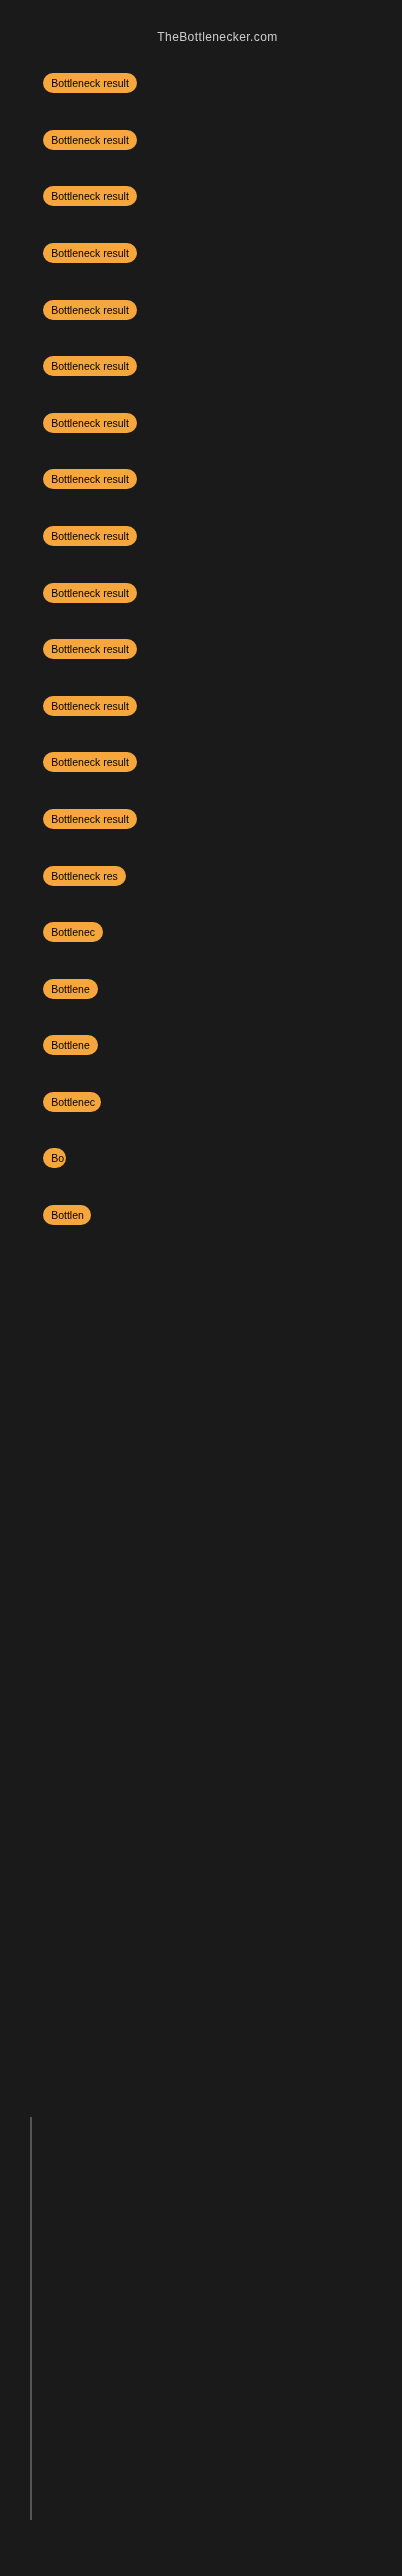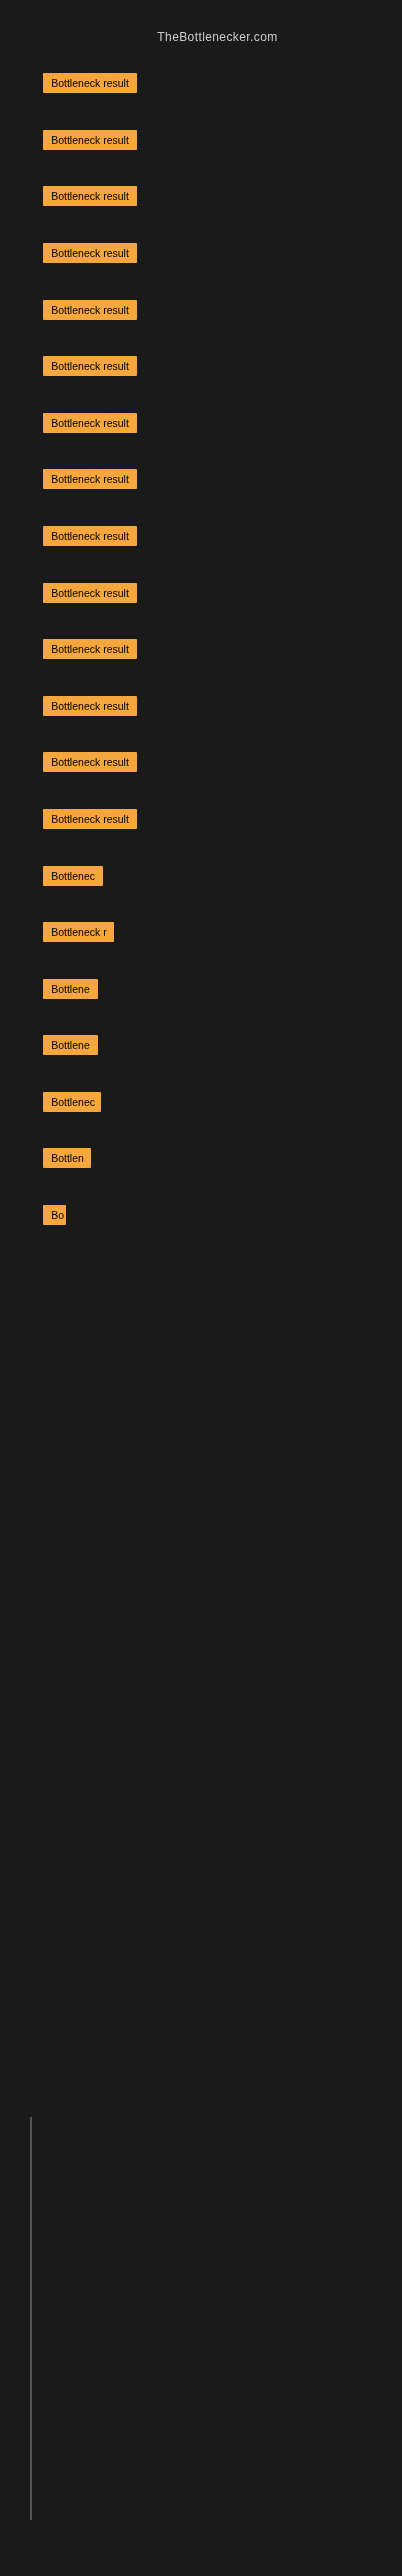--- a/index.html
+++ b/index.html
@@ -29,21 +29,21 @@
       padding: 4.8px 0 4.8px 1.6px;
     }
 
     .bottleneck-badge {
       display: inline-block;
       background-color: #f5a63c;
       color: #000000;
       font-size: 10.5px;
       font-weight: 500;
       padding: 4px 8px;
-      border-radius: 1px;
+      border-radius: 10px;
       white-space: nowrap;
       overflow: hidden;
     }
 
     .items-container {
       padding: 0 0 16px 1.6px;
     }
 
     
     .vertical-line {
@@ -68,23 +68,23 @@
     <div class="bottleneck-item"><span class="bottleneck-badge" style="max-width: 105px;">Bottleneck result</span></div>
     <div class="bottleneck-item"><span class="bottleneck-badge" style="max-width: 105px;">Bottleneck result</span></div>
     <div class="bottleneck-item"><span class="bottleneck-badge" style="max-width: 105px;">Bottleneck result</span></div>
     <div class="bottleneck-item"><span class="bottleneck-badge" style="max-width: 105px;">Bottleneck result</span></div>
     <div class="bottleneck-item"><span class="bottleneck-badge" style="max-width: 105px;">Bottleneck result</span></div>
     <div class="bottleneck-item"><span class="bottleneck-badge" style="max-width: 105px;">Bottleneck result</span></div>
     <div class="bottleneck-item"><span class="bottleneck-badge" style="max-width: 105px;">Bottleneck result</span></div>
     <div class="bottleneck-item"><span class="bottleneck-badge" style="max-width: 105px;">Bottleneck result</span></div>
     <div class="bottleneck-item"><span class="bottleneck-badge" style="max-width: 105px;">Bottleneck result</span></div>
     <div class="bottleneck-item"><span class="bottleneck-badge" style="max-width: 105px;">Bottleneck result</span></div>
+    <div class="bottleneck-item"><span class="bottleneck-badge" style="max-width: 87px;">Bottleneck res</span></div>
     <div class="bottleneck-item"><span class="bottleneck-badge" style="max-width: 60px;">Bottlenec</span></div>
-    <div class="bottleneck-item"><span class="bottleneck-badge" style="max-width: 71px;">Bottleneck r</span></div>
     <div class="bottleneck-item"><span class="bottleneck-badge" style="max-width: 55px;">Bottlene</span></div>
     <div class="bottleneck-item"><span class="bottleneck-badge" style="max-width: 55px;">Bottlene</span></div>
     <div class="bottleneck-item"><span class="bottleneck-badge" style="max-width: 58px;">Bottlenec</span></div>
+    <div class="bottleneck-item"><span class="bottleneck-badge" style="max-width: 22.5px;">Bo</span></div>
     <div class="bottleneck-item"><span class="bottleneck-badge" style="max-width: 48px;">Bottlen</span></div>
-    <div class="bottleneck-item"><span class="bottleneck-badge" style="max-width: 22.5px;">Bo</span></div>
   </div>
 
 <div class="vertical-line"></div>
 
 
 </body></html>

